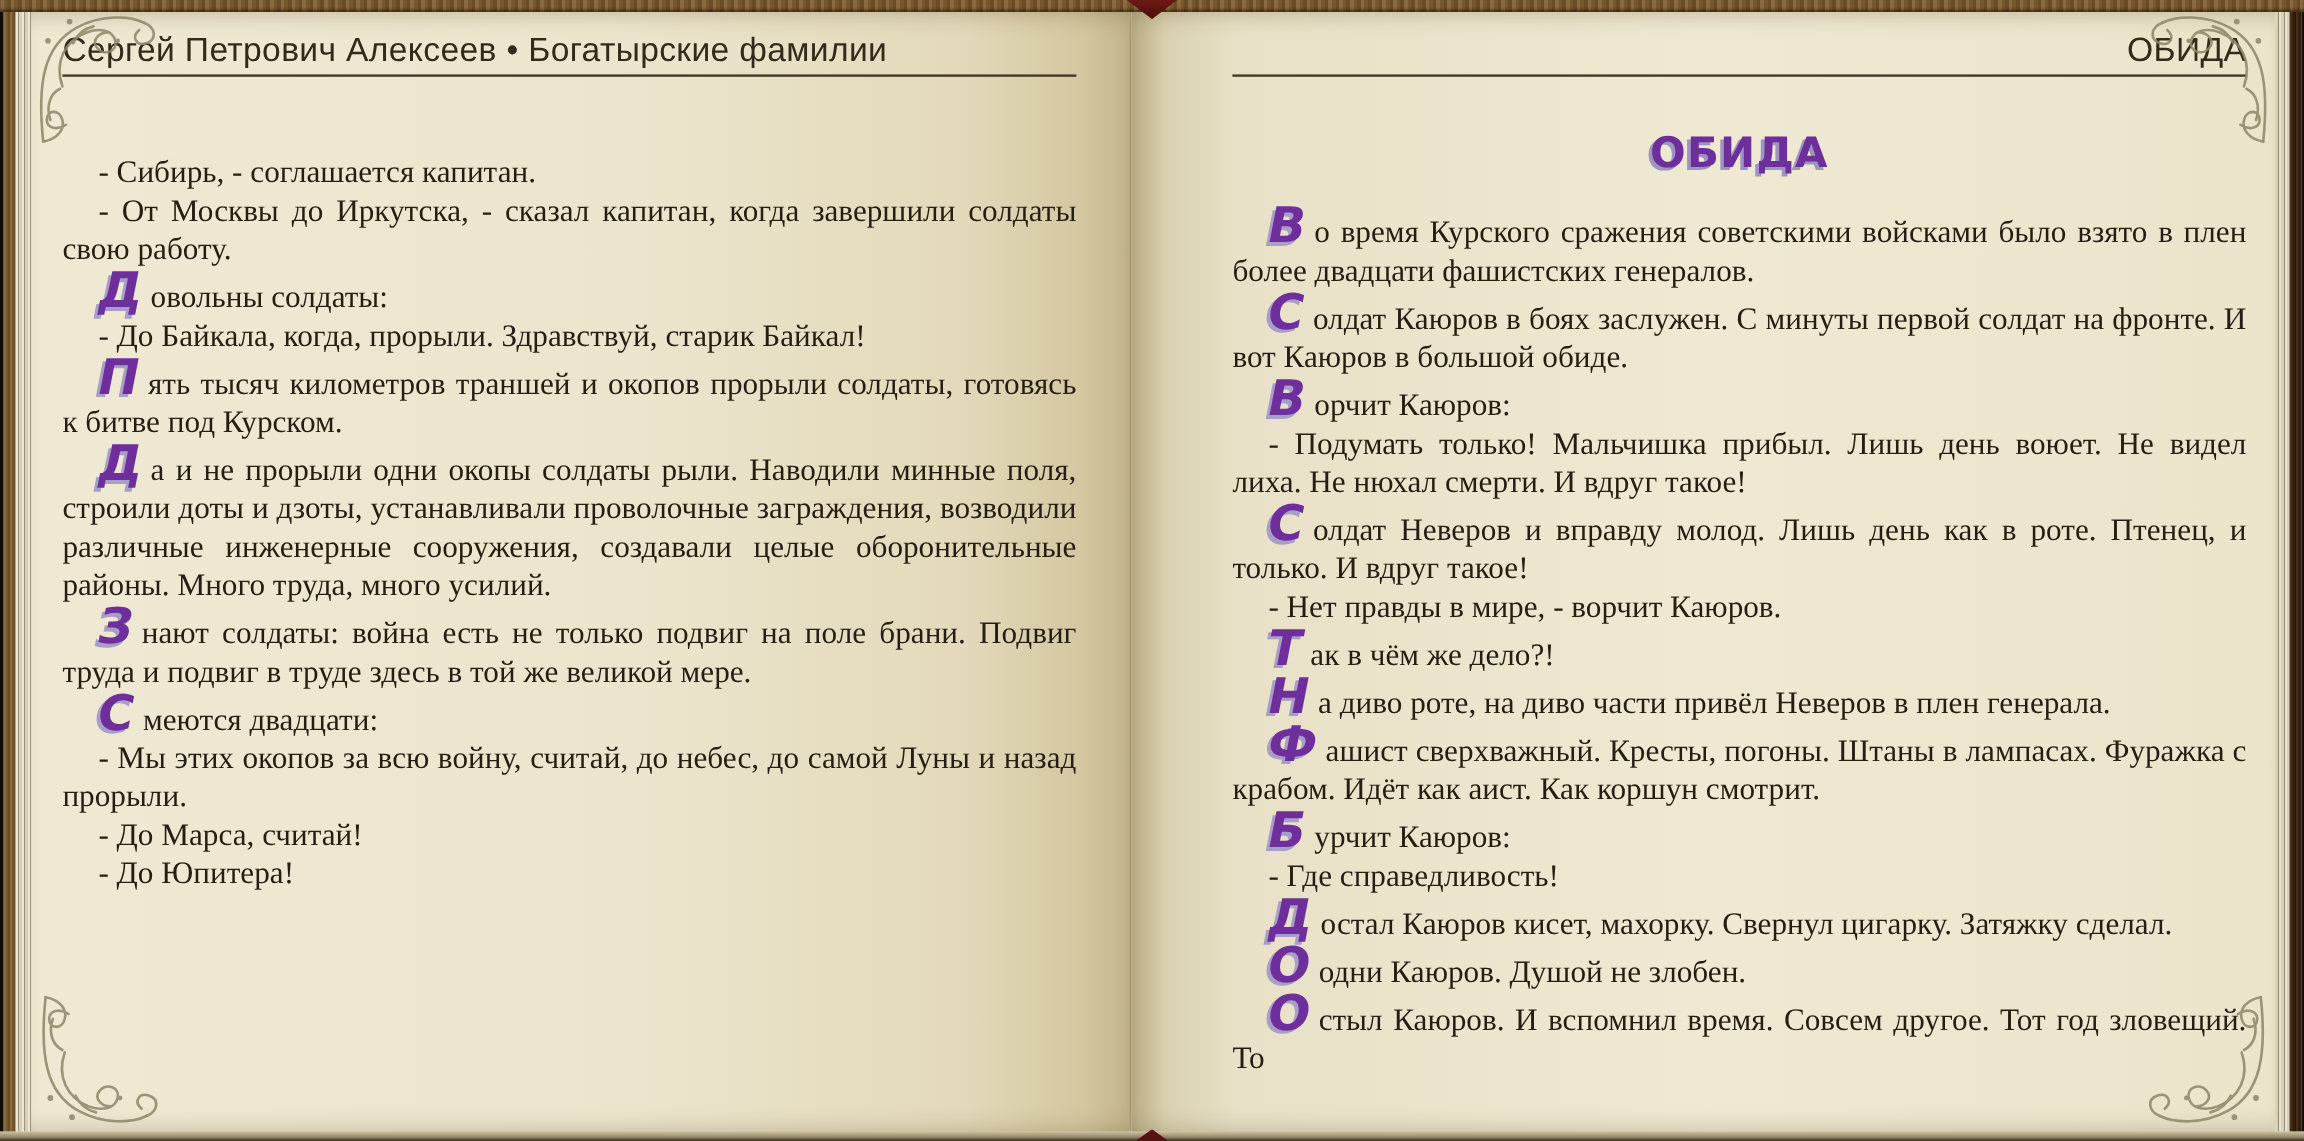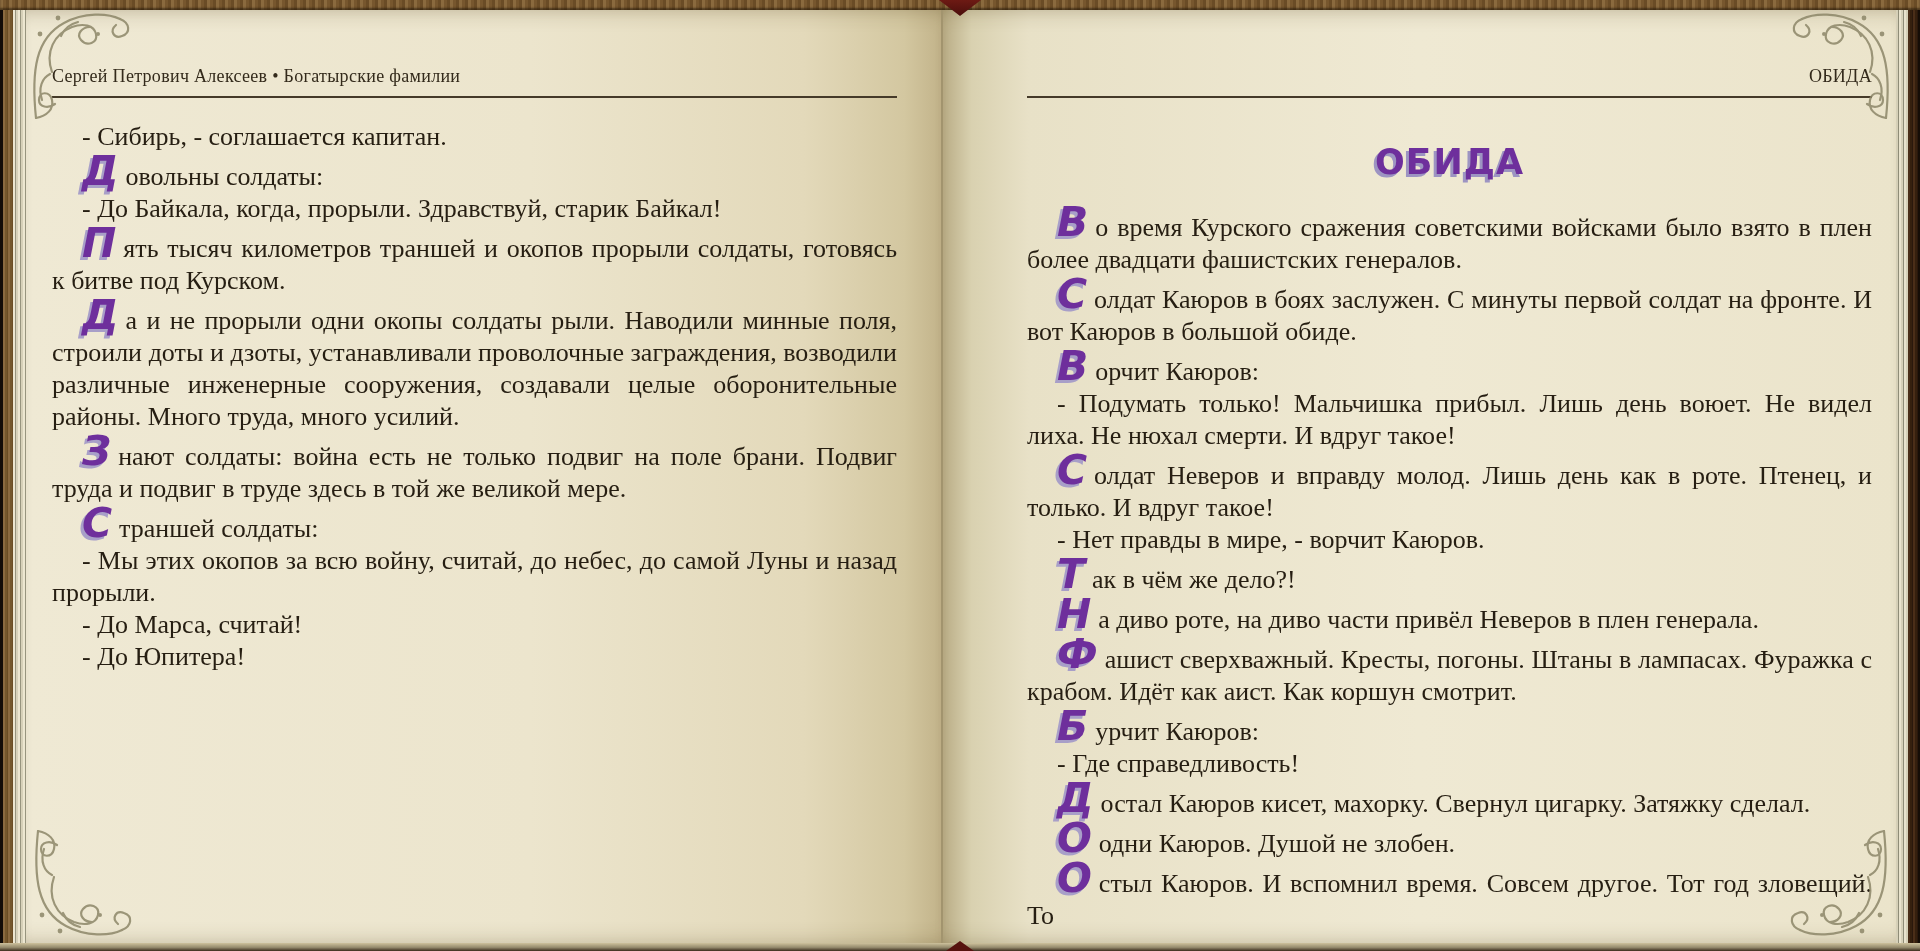--- a/index.html
+++ b/index.html
@@ -30,25 +30,25 @@
   .page{position:relative;flex:1;overflow:hidden;
     box-shadow:inset 0 16px 20px -16px rgba(90,70,30,.35), inset 0 -16px 20px -16px rgba(90,70,30,.30);}
   .page.left{background:linear-gradient(90deg,#efe9d4 0%,#ece5cd 55%,#e3d9ba 85%,#d3c7a0 96%,#c2b38a 100%);
     padding:20px 44px 0 26px;}
   .page.right{background:linear-gradient(90deg,#b9ac85 0%,#d9d1b0 3%,#e8e1c7 9%,#efe9d3 50%,#ebe4cb 100%);
     padding:20px 24px 0 84px;}
   .gutter{width:2px;background:linear-gradient(180deg,#b3a681,#97殊895f);background:#a2946e;}
 
   
   .head{border-bottom:2px solid #453a29;padding-bottom:8px;line-height:24px;
-    font-family:Liberation Serif, serif;font-size:18px;color:#332a1b;letter-spacing:.3px;margin-top:34px;}
+    font-family:Liberation Sans, sans-serif;font-size:28px;color:#332a1b;letter-spacing:.3px;}
   .head.right-h{text-align:right;}
 
   
-  .content{margin-top:23px;}
+  .content{margin-top:64px;}
   .page.right .content{margin-top:30px;}
   .para{margin:0;text-indent:30px;text-align:justify;font-size:26px;line-height:32px;color:#261e12;}
   .para.dc{margin-top:8px;}
   .cap{font-family:"DejaVu Sans","Liberation Sans",sans-serif;font-style:italic;font-weight:bold;
     font-size:41px;line-height:10px;color:#6e2f9c;text-shadow:-3px 3px 0 #a89fc8;margin-right:7px;}
   .chapter-title{margin:44px 0 0 0;text-align:center;font-family:"DejaVu Sans","Liberation Sans",sans-serif;
     font-weight:bold;font-size:35px;line-height:40px;color:#6e2f9c;text-shadow:-3px 3px 0 #9d94c2;letter-spacing:1px;}
 
   
   .corner{position:absolute;width:112px;height:112px;opacity:.85;z-index:3;}
@@ -70,26 +70,27 @@
       <div class="cover-dark-l"></div>
       <div class="wood-l"></div>
       <div class="pedges-l"></div>
     </div>
 
     <div class="page left">
       <div class="head">Сергей Петрович Алексеев • Богатырские фамилии</div>
 
       <div class="content">
         <p class="para">- Сибирь, - соглашается капитан.</p>
+        <p class="para">- От Москвы до Иркутска, - сказал капитан, когда завершили солдаты свою работу.</p>
         <p class="para dc"><span class="cap">Д</span><span>овольны солдаты:</span></p>
         <p class="para">- До Байкала, когда, прорыли. Здравствуй, старик Байкал!</p>
         <p class="para dc"><span class="cap">П</span><span>ять тысяч километров траншей и окопов прорыли солдаты, готовясь к битве под Курском.</span></p>
         <p class="para dc"><span class="cap">Д</span><span>а и не прорыли одни окопы солдаты рыли. Наводили минные поля, строили доты и дзоты, устанавливали проволочные заграждения, возводили различные инженерные сооружения, создавали целые оборонительные районы. Много труда, много усилий.</span></p>
         <p class="para dc"><span class="cap">З</span><span>нают солдаты: война есть не только подвиг на поле брани. Подвиг труда и подвиг в труде здесь в той же великой мере.</span></p>
-        <p class="para dc"><span class="cap">С</span><span>траншей солдаты:</span></p>
+        <p class="para dc"><span class="cap">С</span><span>меются двадцати:</span></p>
         <p class="para">- Мы этих окопов за всю войну, считай, до небес, до самой Луны и назад прорыли.</p>
         <p class="para">- До Марса, считай!</p>
         <p class="para">- До Юпитера!</p>
       </div>
 
       <svg class="corner tl" viewBox="0 0 112 112">
         <g fill="none" stroke="#8d8769" stroke-width="2.2" stroke-linecap="round">
           <path d="M8,110 C3,62 8,30 36,15 C56,4 80,5 92,11"></path>
           <path d="M92,11 c10,4 11,14 2,17 c-8,3 -13,-5 -6,-11"></path>
           <path d="M8,110 c11,-2 18,-9 16,-18 c-2,-9 -13,-9 -13,0 c0,7 9,9 16,4"></path>

